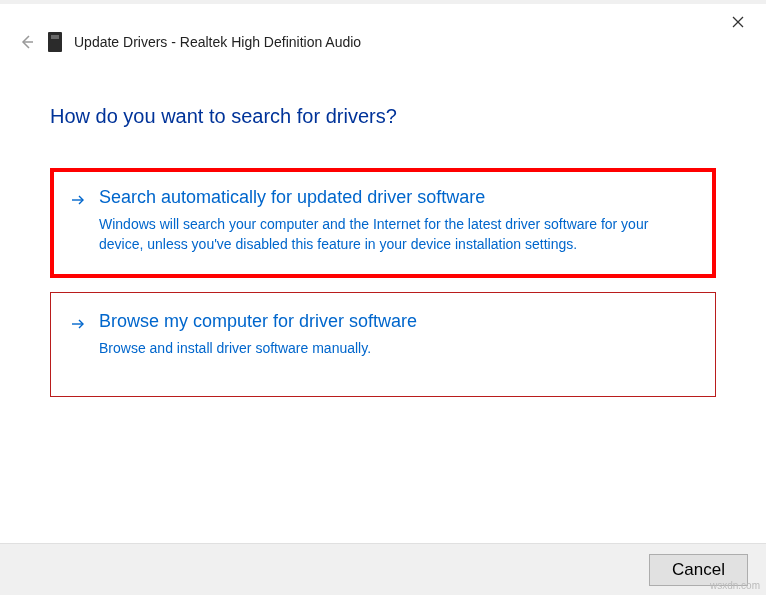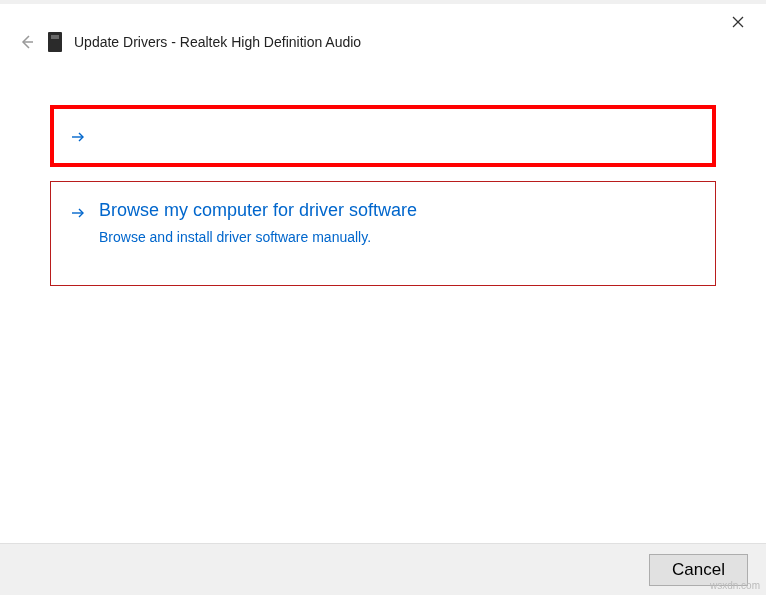--- a/index.html
+++ b/index.html
@@ -157,28 +157,33 @@
     <svg viewBox="0 0 16 16" width="16" height="16">
       <path d="M10 2 L4 8 L10 14" fill="none" stroke="#999" stroke-width="1.5"></path>
       <line x1="4" y1="8" x2="14" y2="8" stroke="#999" stroke-width="1.5"></line>
     </svg>
   </div>
   <div class="device-icon"></div>
   <div class="title-text">Update Drivers - Realtek High Definition Audio</div>
 </div>
 
 <div class="main">
+  <h1 class="heading">How do you want to search for drivers?</h1>
 
   <div class="option-card highlighted">
     <div class="option-arrow">
       <svg viewBox="0 0 14 14">
         <line x1="1" y1="7" x2="12" y2="7" stroke="#0066cc" stroke-width="1.4"></line>
         <path d="M8 3 L12 7 L8 11" fill="none" stroke="#0066cc" stroke-width="1.4"></path>
       </svg>
     </div>
+    <div class="option-body">
+      <div class="option-title">Search automatically for updated driver software</div>
+      <div class="option-desc">Windows will search your computer and the Internet for the latest driver software for your device, unless you've disabled this feature in your device installation settings.</div>
+    </div>
   </div>
 
   <div class="option-card">
     <div class="option-arrow">
       <svg viewBox="0 0 14 14">
         <line x1="1" y1="7" x2="12" y2="7" stroke="#0066cc" stroke-width="1.4"></line>
         <path d="M8 3 L12 7 L8 11" fill="none" stroke="#0066cc" stroke-width="1.4"></path>
       </svg>
     </div>
     <div class="option-body">

